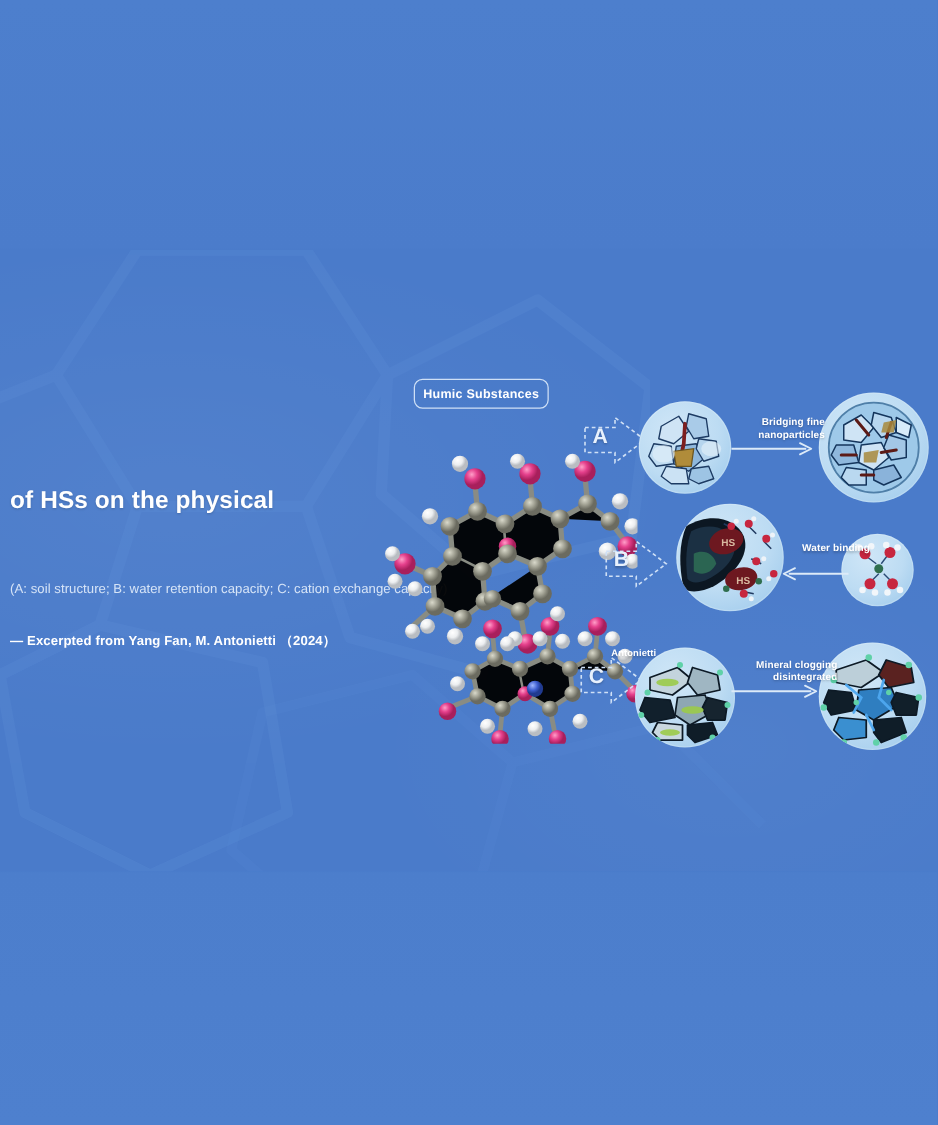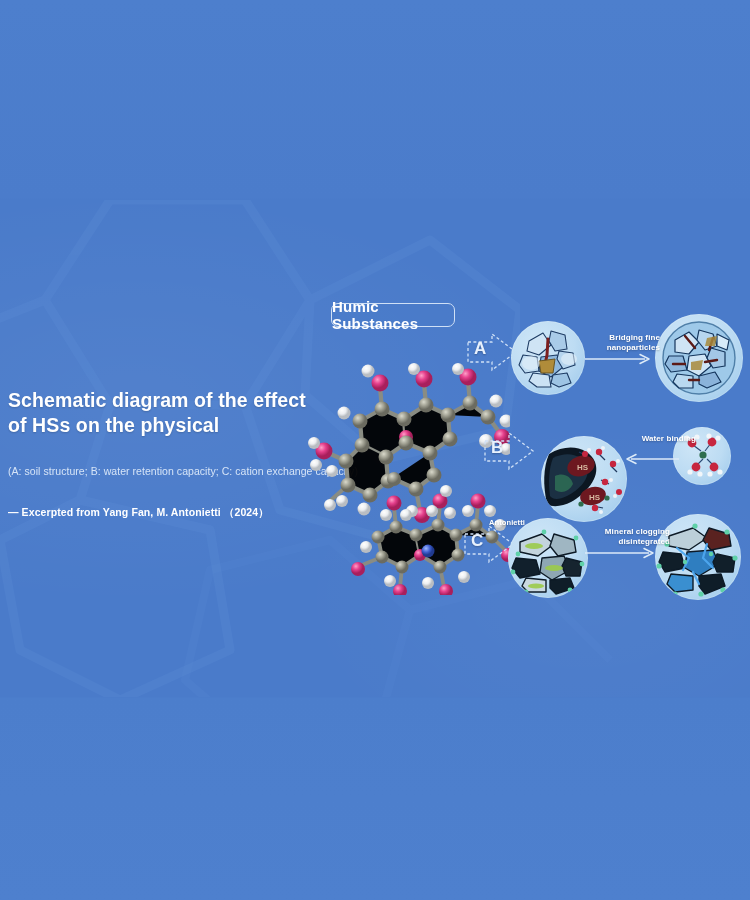--- a/index.html
+++ b/index.html
@@ -68,26 +68,26 @@
     font-size: 10.5px;
     font-weight: bold;
     letter-spacing: .1px;
     white-space: nowrap;
   }
 
   
   .hs-pill {
     position: absolute;
     left: 331px; top: 303px;
-    width: 124px; height: 24px;
+    width: 108px; height: 24px;
     border: 1.4px solid #cfe0f6;
     border-radius: 7px;
     background: rgba(70,120,200,.20);
     color: #ffffff;
-    font-size: 15px;
+    font-size: 10px;
     font-weight: bold;
     display: flex; align-items: center; justify-content: center;
     letter-spacing: .2px;
   }
 
   
   .molecule { position: absolute; left: 300px; top: 325px; }
 
   
   .stage-arrow { position: absolute; }
@@ -107,21 +107,21 @@
   
   .circle {
     position: absolute;
     border-radius: 50%;
     background: radial-gradient(circle at 38% 32%, #cfe6f7 0%, #bddcf3 52%, #a9d0ee 78%, #9cc7e9 100%);
     box-shadow: 0 0 0 1px rgba(255,255,255,.18) inset;
     overflow: hidden;
   }
   .c-a1 { left: 511px; top: 321px; width: 74px; height: 74px; }
   .c-a2 { left: 655px; top: 314px; width: 88px; height: 88px; }
-  .c-b1 { left: 541px; top: 436px; width: 86px; height: 86px; }
+  .c-b1 { left: 541px; top: 403px; width: 86px; height: 86px; }
   .c-b2 { left: 673px; top: 427px; width: 58px; height: 58px; }
   .c-c1 { left: 508px; top: 518px; width: 80px; height: 80px; }
   .c-c2 { left: 655px; top: 514px; width: 86px; height: 86px; }
 
   
   .anno {
     position: absolute;
     color: #ffffff;
     font-size: 8px;
     font-weight: bold;
@@ -162,21 +162,20 @@
     <svg class="hexwm2" width="480" height="300" viewBox="0 0 480 300">
       <g fill="none" stroke="#5b8cd6" stroke-width="8" stroke-linejoin="round">
         <polygon points="60,40 180,10 260,80 230,190 110,215 35,150"></polygon>
         <polyline points="260,80 380,50 460,130"></polyline>
         <polyline points="230,190 330,250 455,230"></polyline>
       </g>
     </svg>
   </div>
 
   <div class="headline">
-    <span class="ln">Schematic diagram of the effect</span>
     <span class="ln">of HSs on the physical</span>
   </div>
 
   <div class="subline">(A: soil structure; B: water retention capacity; C: cation exchange capacity)</div>
 
   <div class="credit">— Excerpted from Yang Fan, M. Antonietti （2024）</div>
 
   <div class="hs-pill">
     <span>Humic Substances</span>
   </div>

